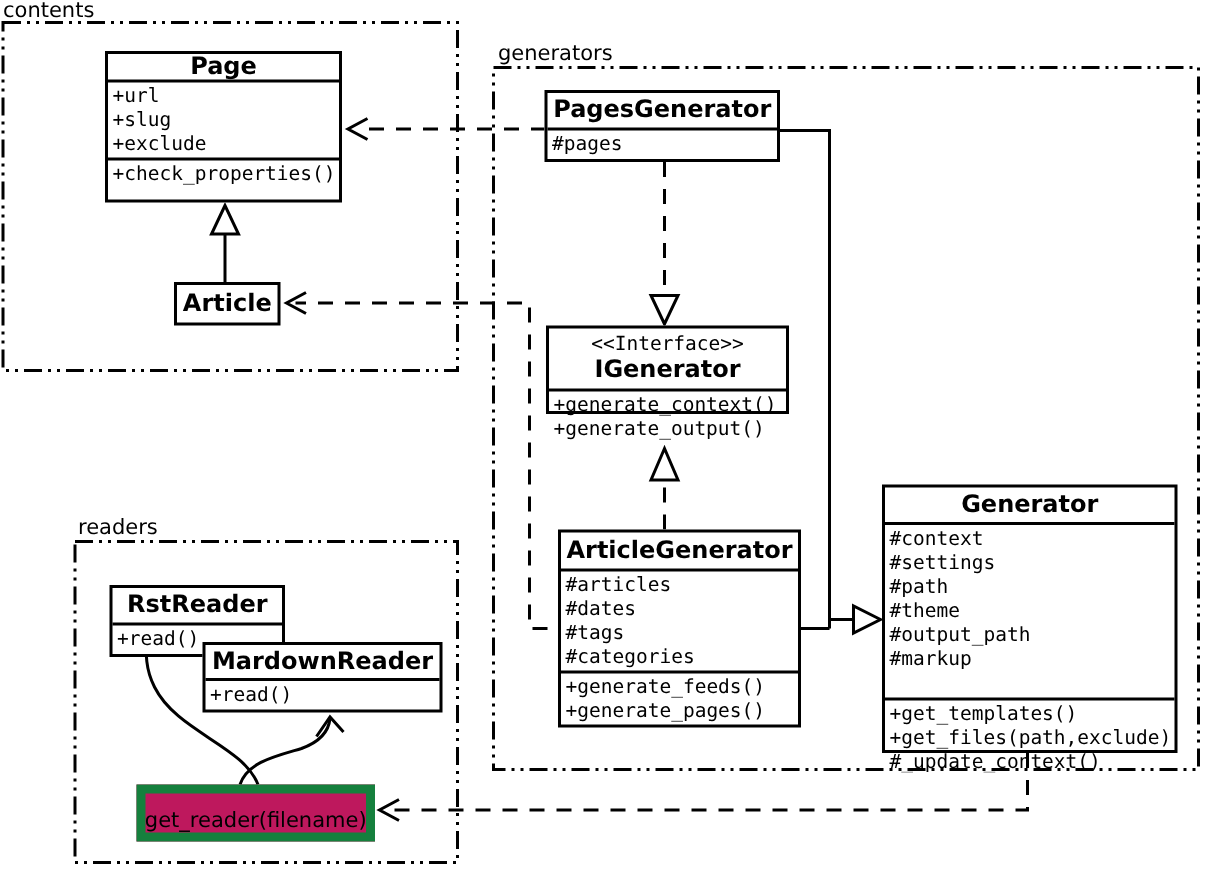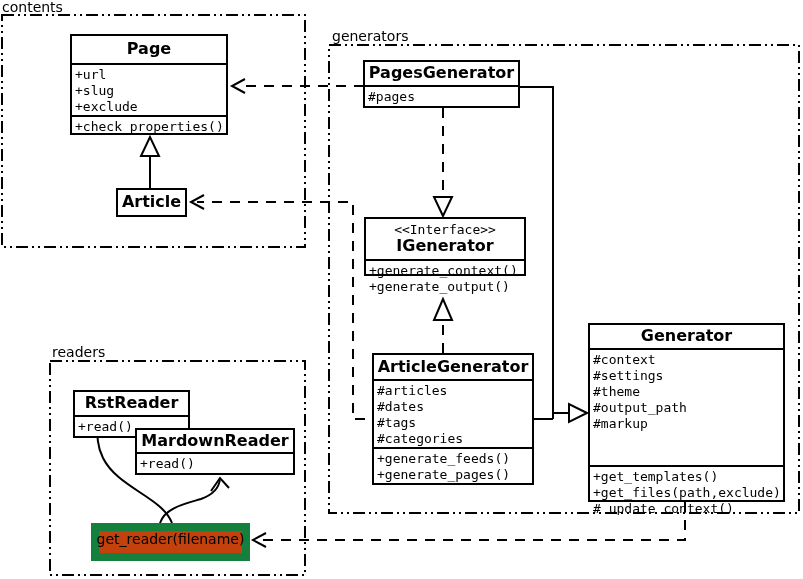--- a/index.html
+++ b/index.html
@@ -28,22 +28,22 @@
   }
   .uml-sep{border-top:2px solid #000;height:0;}
   .uml-members{
     padding:2px 3px;box-sizing:border-box;overflow:hidden;
   }
   .member{
     font-family:"DejaVu Sans Mono", monospace;
     font-size:13px;line-height:16px;white-space:pre;
   }
   .node-box{
-    position:absolute;background:#c2410c;border:8px solid #15803d;
-    box-sizing:border-box;display:flex;align-items:flex-start;justify-content:center;
+    position:absolute;background:#be185d;border:6px solid #15803d;
+    box-sizing:border-box;display:flex;align-items:flex-end;justify-content:center;
     font-size:14px;white-space:nowrap;
   }
 </style>
 </head>
 <body>
 
 <div class="stage">
 
   <svg class="layer" width="803" height="579" viewBox="0 0 803 579">
     <g stroke="#000000" stroke-width="2" fill="none">
@@ -99,21 +99,21 @@
         <polyline points="211,491 220,478 229,488"></polyline>
       </g>
     </g>
   </svg>
 
   <div class="pkg-label" style="left:2px;top:0px">contents</div>
   <div class="pkg-label" style="left:332px;top:29px">generators</div>
   <div class="pkg-label" style="left:52px;top:345px">readers</div>
 
   <div class="uml-class" style="left:70px;top:34px;width:158px;height:101px">
-    <div class="uml-title" style="height:27px">Page</div>
+    <div class="uml-title" style="height:17px">Page</div>
     <div class="uml-sep"></div>
     <div class="uml-members" style="height:50px">
         <div class="member">+url</div>
         <div class="member">+slug</div>
         <div class="member">+exclude</div>
       </div>
     <div class="uml-sep"></div>
     <div class="uml-members" style="height:20px">
         <div class="member">+check_properties()</div>
       </div>
@@ -158,20 +158,21 @@
         <div class="member">+generate_pages()</div>
       </div>
   </div>
 
   <div class="uml-class" style="left:588px;top:323px;width:197px;height:179px">
     <div class="uml-title" style="height:23px">Generator</div>
     <div class="uml-sep"></div>
     <div class="uml-members" style="height:115px">
         <div class="member">#context</div>
         <div class="member">#settings</div>
+        <div class="member">#path</div>
         <div class="member">#theme</div>
         <div class="member">#output_path</div>
         <div class="member">#markup</div>
       </div>
     <div class="uml-sep"></div>
     <div class="uml-members" style="height:48px">
         <div class="member">+get_templates()</div>
         <div class="member">+get_files(path,exclude)</div>
         <div class="member">#_update_context()</div>
       </div>

